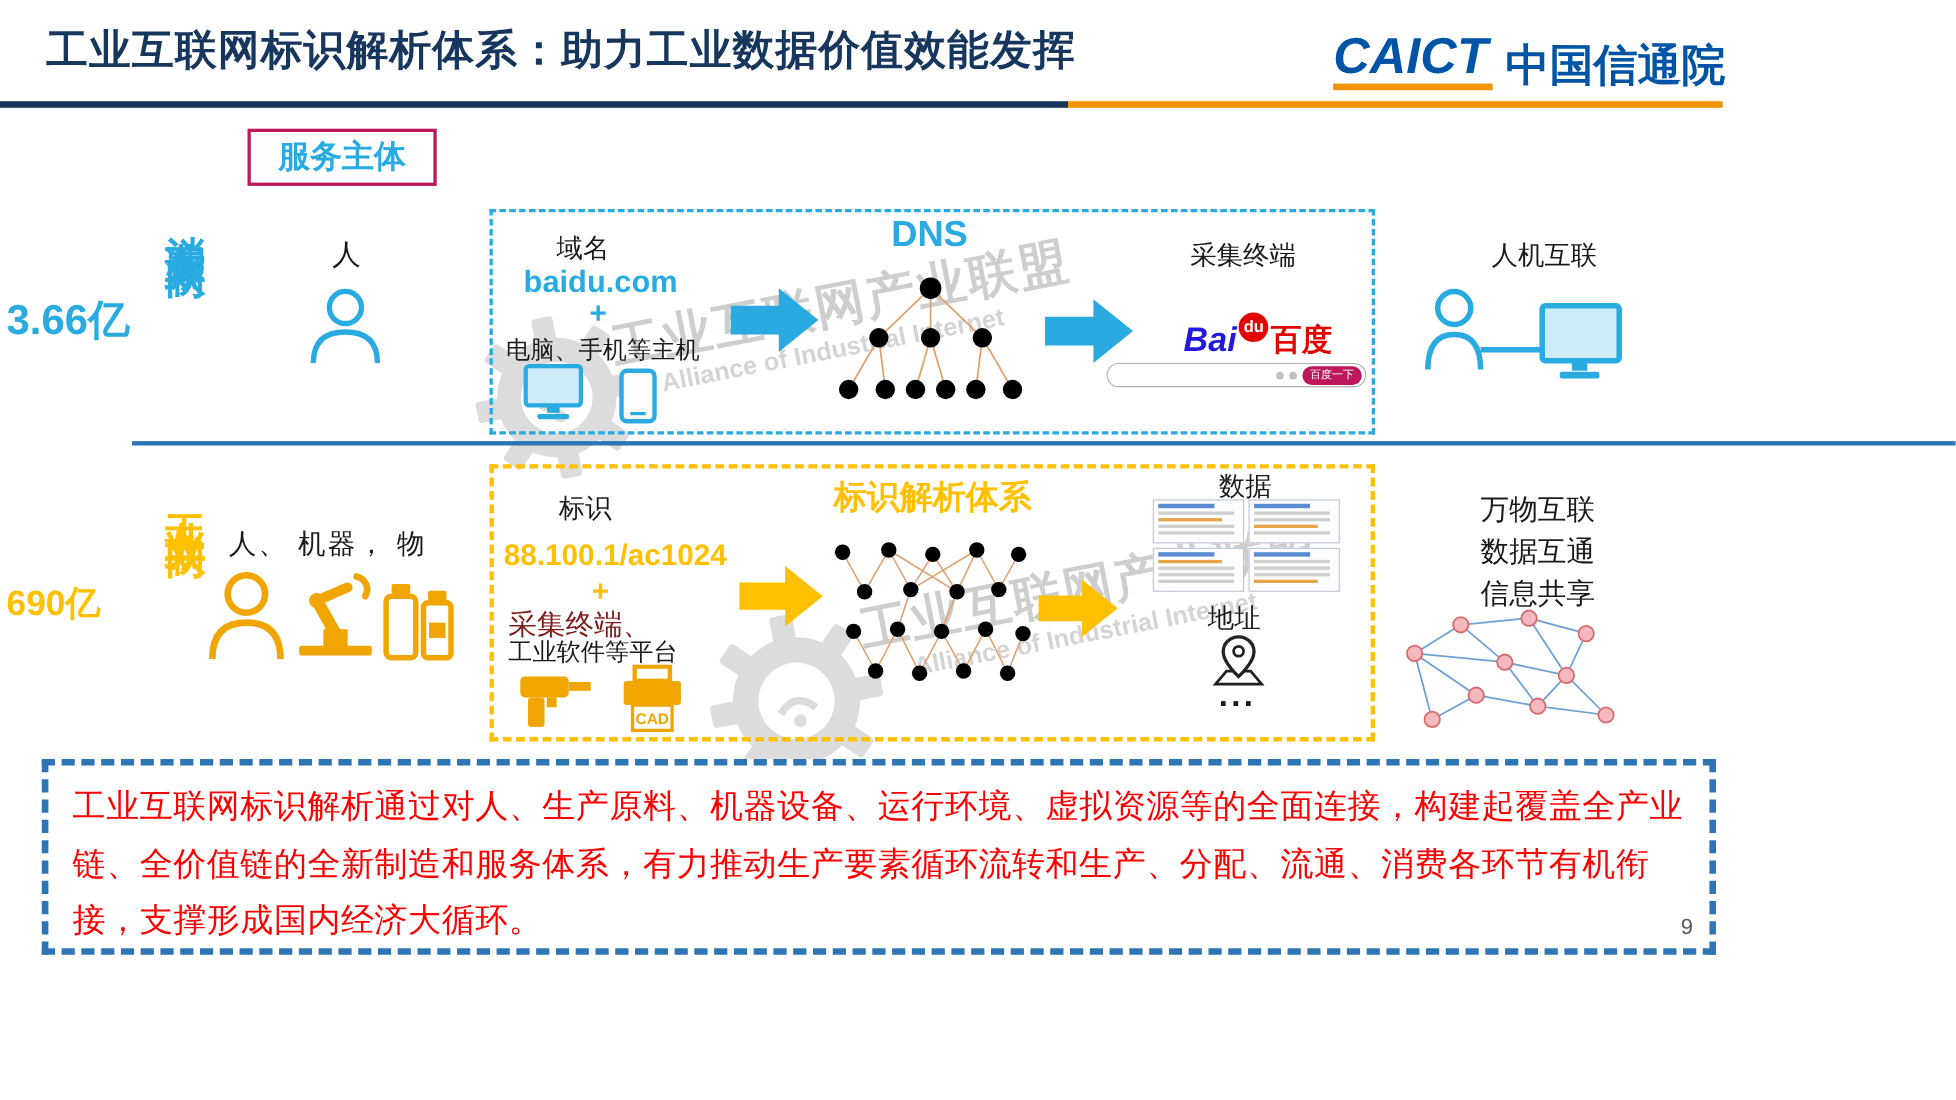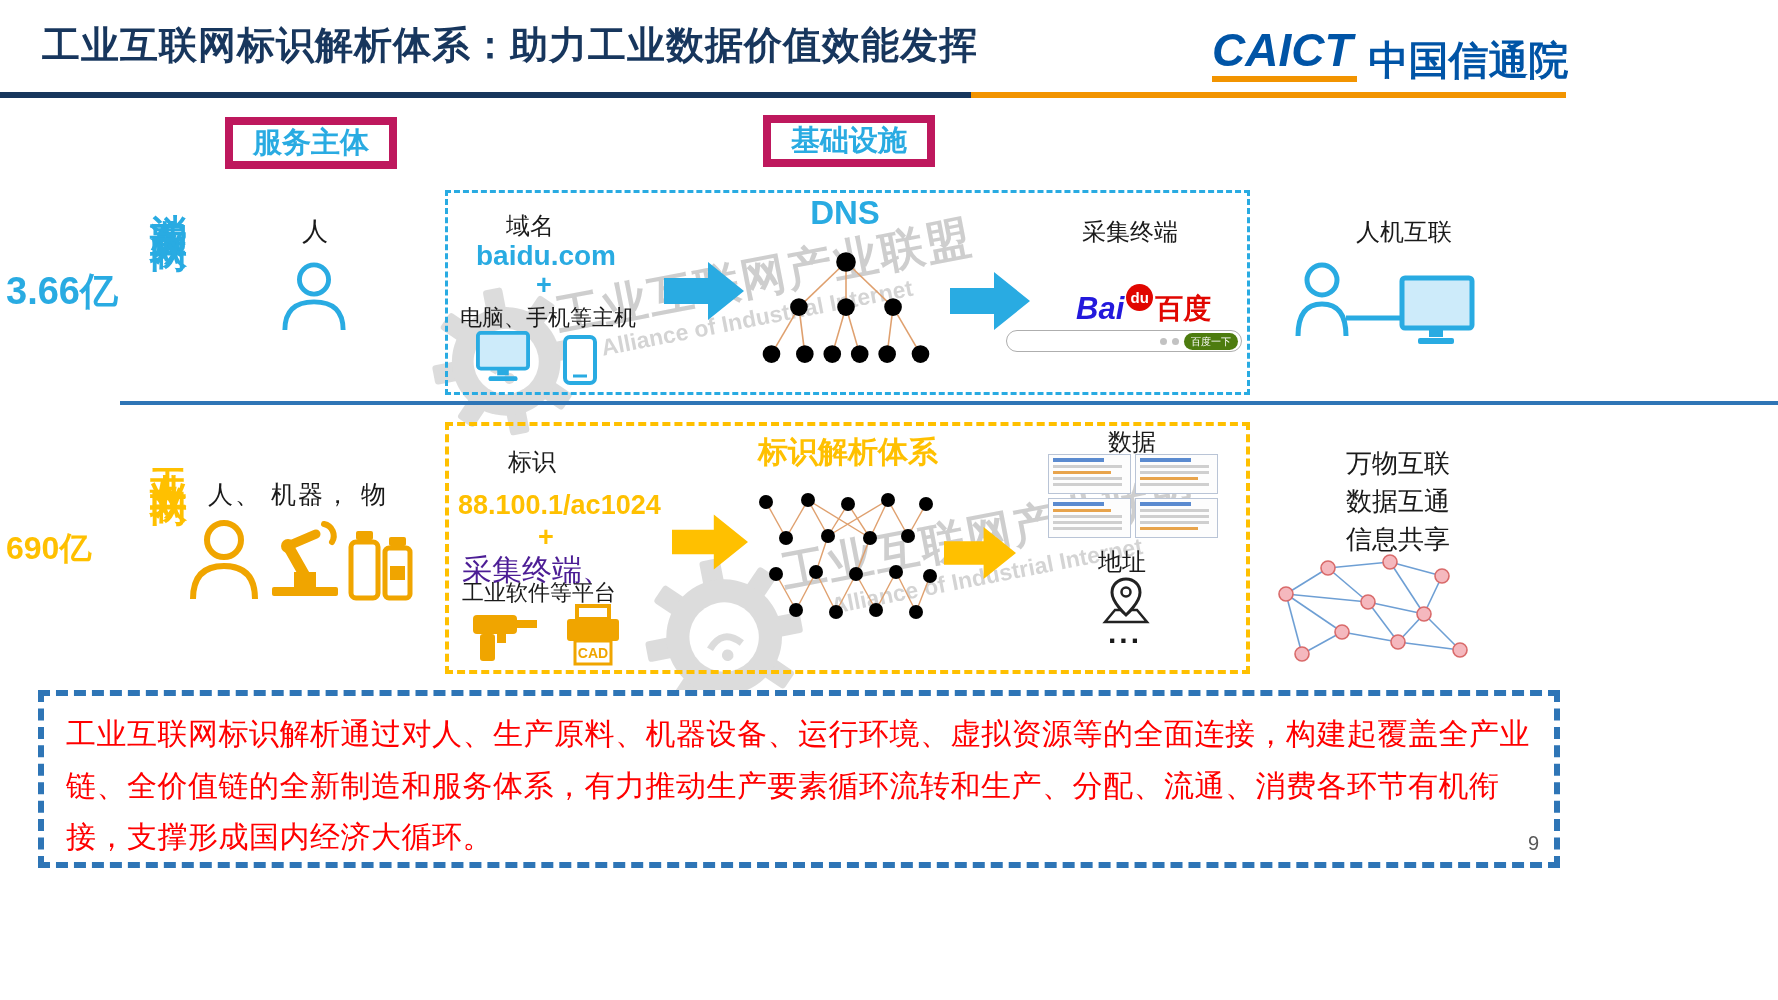--- a/index.html
+++ b/index.html
@@ -8,21 +8,21 @@
   .abs{position:absolute}
 
   
   #title{left:42px;top:20px;font-size:38px;font-weight:800;color:#17365D;letter-spacing:1px}
   #logo{left:1212px;top:26px;display:flex;align-items:flex-end}
   #logo .en{font-size:46px;font-weight:800;font-style:italic;color:#0054A6;border-bottom:6px solid #F29400;padding:0 4px 2px 0;line-height:1.05}
   #logo .cn{font-size:40px;font-weight:800;color:#0054A6;margin-left:12px;line-height:1.1}
   #title-rule{left:0;top:92px;width:1566px;height:6px;background:linear-gradient(90deg,#17365D 0 62%,#F29400 62% 100%)}
 
   
-  .col-head{border:8px solid #be185d;color:#29ABE2;font-size:29px;font-weight:700;display:flex;align-items:center;justify-content:center;background:#fff}
+  .col-head{border:3px solid #be185d;color:#29ABE2;font-size:29px;font-weight:700;display:flex;align-items:center;justify-content:center;background:#fff}
   #head-subject{left:225px;top:117px;width:172px;height:52px}
   #head-infra{left:763px;top:115px;width:172px;height:52px}
   #head-capability{left:1325px;top:117px;width:167px;height:52px}
 
   
   .v-label{writing-mode:vertical-rl;text-orientation:upright;font-weight:800;font-size:37px;letter-spacing:6px;line-height:1}
   #consumer-rail{left:150px;top:184px;color:#29ABE2;height:220px}
   #industrial-rail{left:150px;top:438px;color:#FFC000;height:232px}
   #consumer-scale{left:6px;top:266px;font-size:38px;font-weight:800;color:#29ABE2}
   #industrial-scale{left:6px;top:527px;font-size:32px;font-weight:800;color:#FFC000}
@@ -55,34 +55,34 @@
   #dns-title{left:750px;top:194px;width:190px;text-align:center;font-size:33px;font-weight:800;color:#29ABE2}
   #dns-tree{left:748px;top:244px;width:196px;height:132px}
   #consumer-arrow-2{left:950px;top:272px;width:80px;height:58px}
   #webinfo-label{left:1070px;top:216px;width:120px;text-align:center;font-size:24px;color:#1a1a1a}
   #baidu-logo{left:1076px;top:292px;display:flex;align-items:center;height:34px}
   #baidu-logo .bai{font-size:31px;font-weight:800;font-style:italic;color:#2319DC}
   #baidu-logo .du{width:27px;height:27px;border-radius:50%;background:#E10600;color:#fff;font-size:15px;font-weight:800;display:flex;align-items:center;justify-content:center;margin:0 2px 24px 2px}
   #baidu-logo .bcn{font-size:28px;font-weight:800;color:#E10600}
   #search-bar{left:1006px;top:330px;width:236px;height:22px;border:1px solid #aeaeae;border-radius:11px;background:#fff;display:flex;align-items:center;justify-content:flex-end;gap:5px;padding-right:3px}
   #search-bar .dot{width:7px;height:7px;border-radius:50%;background:#c2c2c2}
-  #search-btn{height:17px;border-radius:9px;background:#4d7c0f;color:#fff;font-size:10px;line-height:17px;padding:0 7px;white-space:nowrap}
+  #search-btn{height:17px;border-radius:9px;background:#be185d;color:#fff;font-size:10px;line-height:17px;padding:0 7px;white-space:nowrap}
   #consumer-cap-label{left:1356px;top:216px;font-size:24px;color:#1a1a1a}
   #human-computer-icon{left:1290px;top:252px;width:192px;height:102px}
 
   
   #industrial-subject-label{left:208px;top:478px;font-size:25px;color:#1a1a1a;letter-spacing:2px}
   #industrial-person-icon{left:188px;top:516px;width:72px;height:86px}
   #robot-arm-icon{left:266px;top:520px;width:78px;height:78px}
   #products-icon{left:346px;top:516px;width:70px;height:88px}
   #industrial-box{left:445px;top:422px;width:805px;height:252px;border:4px dashed #FFC000}
   #id-caption{left:508px;top:446px;font-size:24px;color:#1a1a1a}
   #id-value{left:458px;top:490px;font-size:27px;font-weight:800;color:#FFC000}
   #industrial-plus{left:538px;top:522px;font-size:27px;font-weight:800;color:#FFC000}
-  #platform-caption-1{left:462px;top:550px;font-size:30px;color:#4c1d95}
+  #platform-caption-1{left:462px;top:550px;font-size:26px;color:#7f1d1d}
   #platform-caption-2{left:462px;top:578px;font-size:22px;color:#1a1a1a}
   #drill-icon{left:468px;top:608px;width:74px;height:58px}
   #cad-icon{left:564px;top:604px;width:58px;height:64px}
   #industrial-arrow-1{left:672px;top:514px;width:76px;height:56px}
   #resolution-title{left:748px;top:432px;width:200px;text-align:center;font-size:30px;font-weight:800;color:#FFC000}
   #industrial-net{left:748px;top:488px;width:198px;height:148px}
   #industrial-arrow-2{left:944px;top:526px;width:72px;height:54px}
   #data-label{left:1092px;top:426px;width:80px;text-align:center;font-size:24px;color:#1a1a1a}
   #data-tables{left:1048px;top:454px;width:170px;height:84px;display:grid;grid-template-columns:1fr 1fr;grid-template-rows:1fr 1fr;gap:4px}
   .mini-table{border:1px solid #b9c4d6;background:#fdfdfd;padding:3px 4px;display:flex;flex-direction:column;gap:3px}
@@ -150,21 +150,20 @@
       </g>
       <circle cx="70" cy="70" r="30" fill="#ffffff"></circle>
       <path d="M56 78 Q70 62 84 78" stroke="#ADADAD" stroke-width="6" fill="none"></path>
       <circle cx="70" cy="86" r="5" fill="#ADADAD"></circle>
     </svg>
     <div class="cn">工业互联网产业联盟</div>
     <div class="en">Alliance of Industrial Internet</div>
   </div>
 
   <div class="abs col-head" id="head-subject">服务主体</div>
-  <div class="abs col-head" id="head-infra">基础设施</div>
 
   <div class="abs v-label" id="consumer-rail">消费互联网</div>
   <div class="abs" id="consumer-scale">3.66亿</div>
   <div class="abs v-label" id="industrial-rail">工业互联网</div>
   <div class="abs" id="industrial-scale">690亿</div>
   <div class="abs" id="mid-sep"></div>
 
   <div class="abs" id="consumer-subject-label">人</div>
   <svg class="abs" id="consumer-person-icon" viewBox="0 0 70 76">
     <circle cx="35" cy="21" r="15" stroke="#29ABE2" stroke-width="5" fill="none"></circle>

